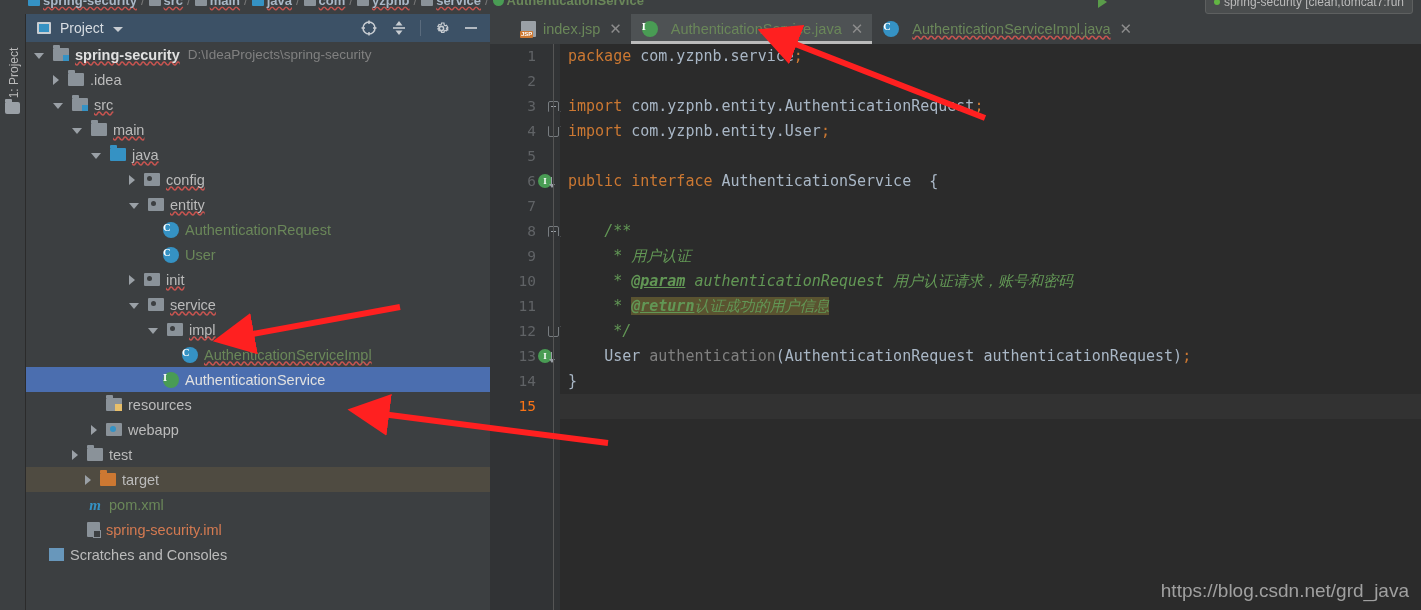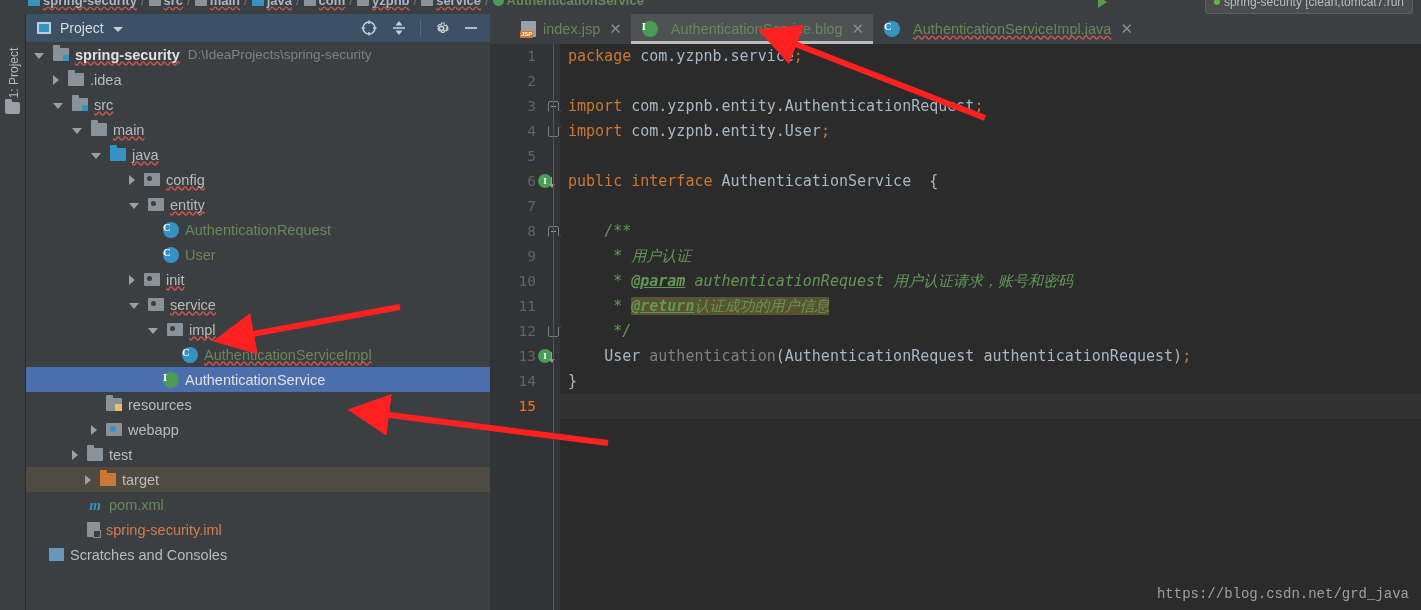--- a/index.html
+++ b/index.html
@@ -226,21 +226,21 @@
   .fold-mark i { position:absolute; left:2px; top:4px; width:5px; height:1px; background:#9aa0a6; }
   .fold-mark.bot { border-radius:0 0 2px 2px; }
   .fold-mark.bot::before {
     content:""; position:absolute; left:-1px; top:-5px; width:11px; height:5px;
     background:#313335; border-left:1px solid #777c80; border-right:1px solid #777c80;
     clip-path: polygon(50% 0, 100% 100%, 0 100%);
   }
 
   .watermark {
     position:absolute; right: 12px; bottom: 8px;
-    font-size: 14px; color:#a0a0a0; font-family:Liberation Mono, monospace;
+    font-size: 19px; color:#a0a0a0; font-family:Liberation Sans, sans-serif;
   }
 
   
   .arrows { position:absolute; left:0; top:0; width:1421px; height:610px; pointer-events:none; }
 </style>
 </head>
 <body>
 
 <div id="app">
 
@@ -495,21 +495,21 @@
     <div class="tabbar" id="tabbar">
         <div class="tab">
           <span class="ic-jsp" style="position: relative;"></span>
           <span class="tab-label">index.jsp</span>
           <span class="tab-close">✕</span>
         </div>
         <div class="tab active">
           <span class="ic">
             <span class="ic-iface" style="display: block; position: relative;">I</span>
           </span>
-          <span class="tab-label">AuthenticationService.blog</span>
+          <span class="tab-label">AuthenticationService.java</span>
           <span class="tab-close">✕</span>
         </div>
         <div class="tab">
           <span class="ic">
             <span class="ic-class" style="display: block; position: relative;">C</span>
           </span>
           <span class="tab-label wavy-red">AuthenticationServiceImpl.java</span>
           <span class="tab-close">✕</span>
         </div>
       </div>

